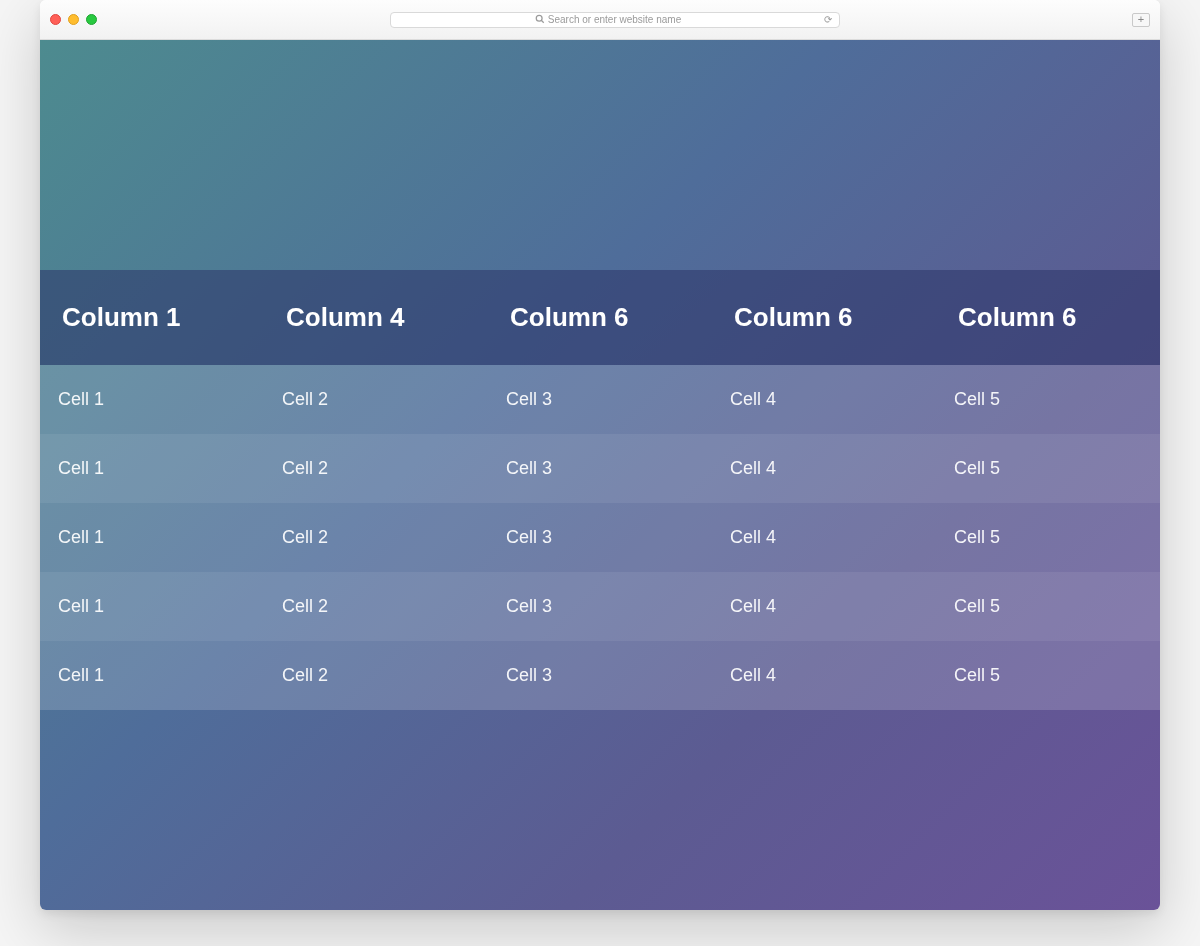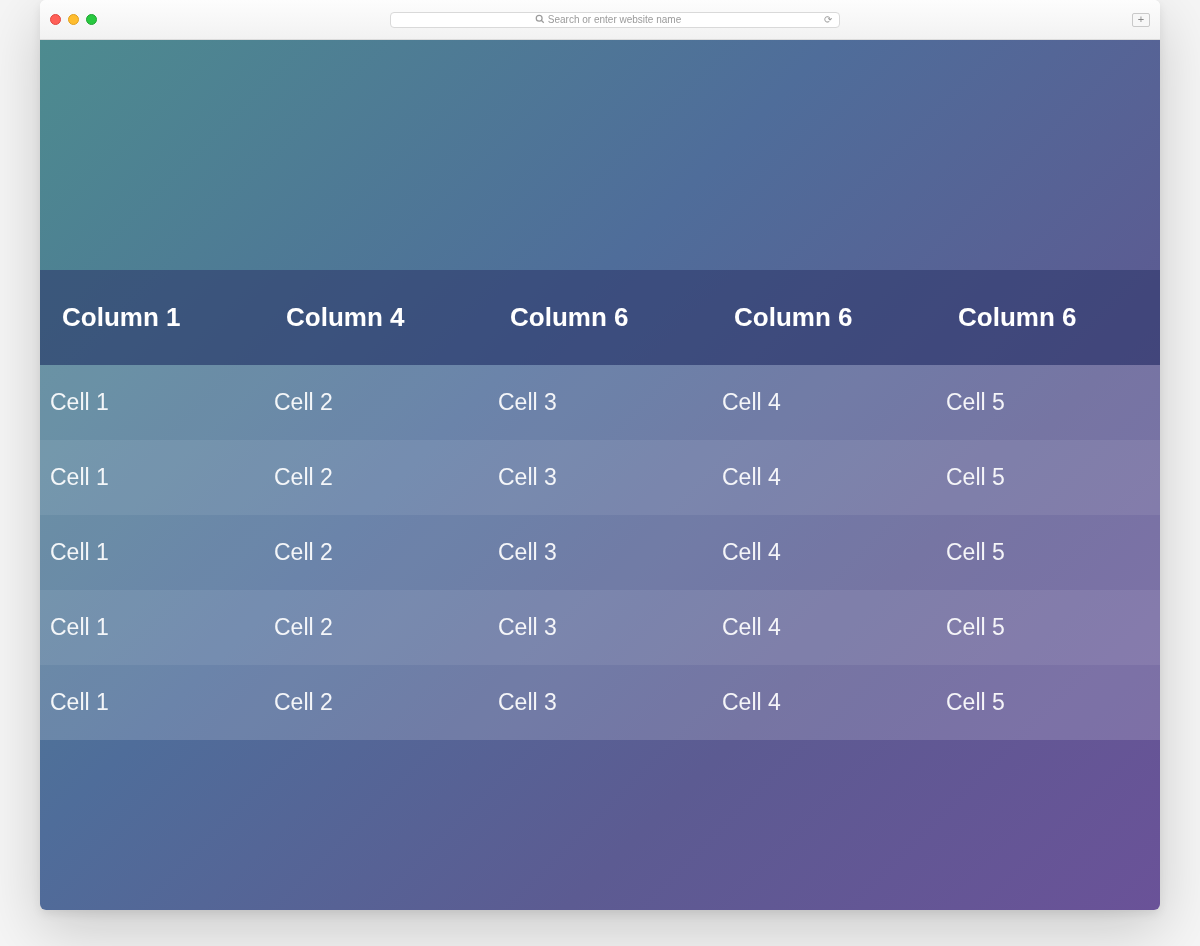--- a/index.html
+++ b/index.html
@@ -85,22 +85,22 @@
   table.data thead th {
     background: rgba(43,52,104,0.55);
     color:#fff;
     font-weight:700;
     font-size:26px;
     text-align:left;
     padding: 32px 22px;
   }
   table.data tbody td {
     color: rgba(255,255,255,0.92);
-    font-size:23px;
-    padding: 24px 10px;
+    font-size:18px;
+    padding: 24px 18px;
     text-align:left;
   }
   table.data tbody tr:nth-child(odd){
     background: rgba(255,255,255,0.16);
   }
   table.data tbody tr:nth-child(even){
     background: rgba(255,255,255,0.22);
   }
 </style>
 </head>

